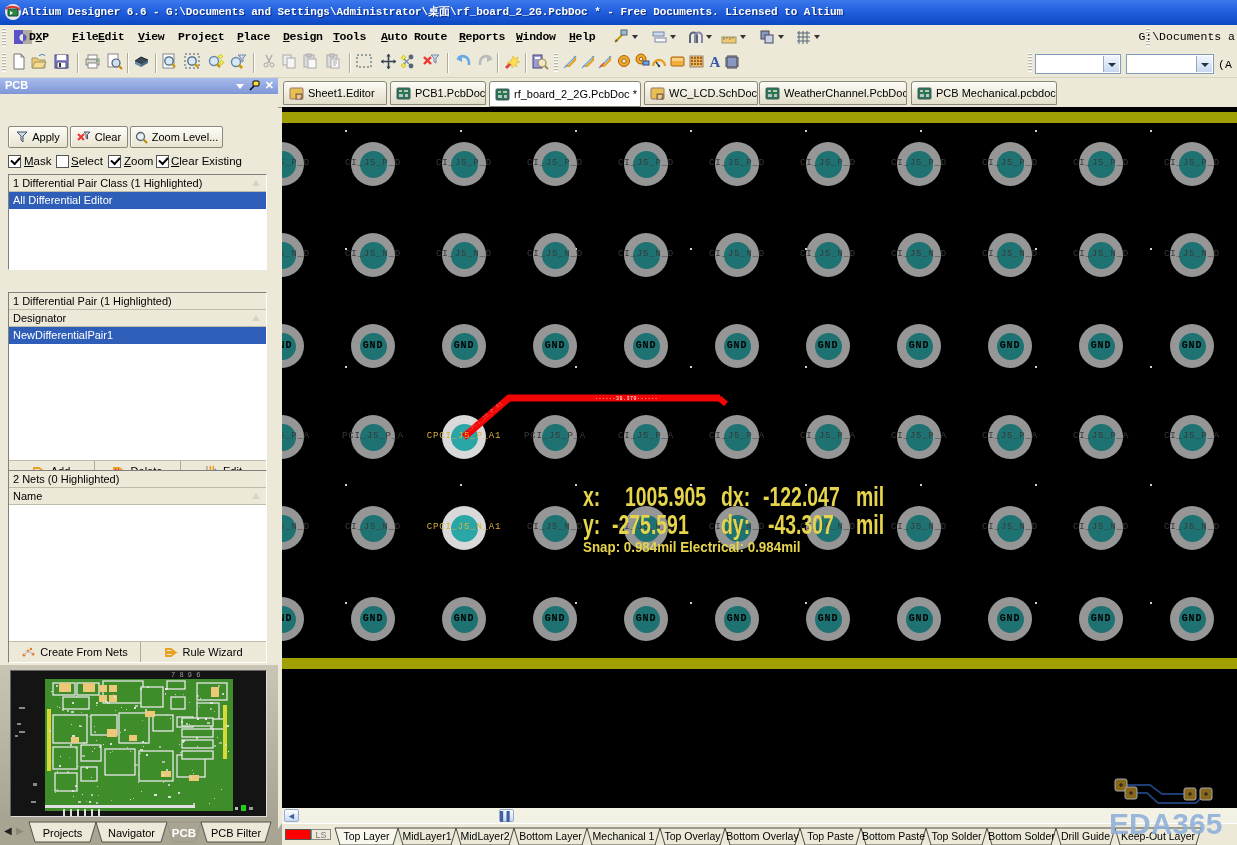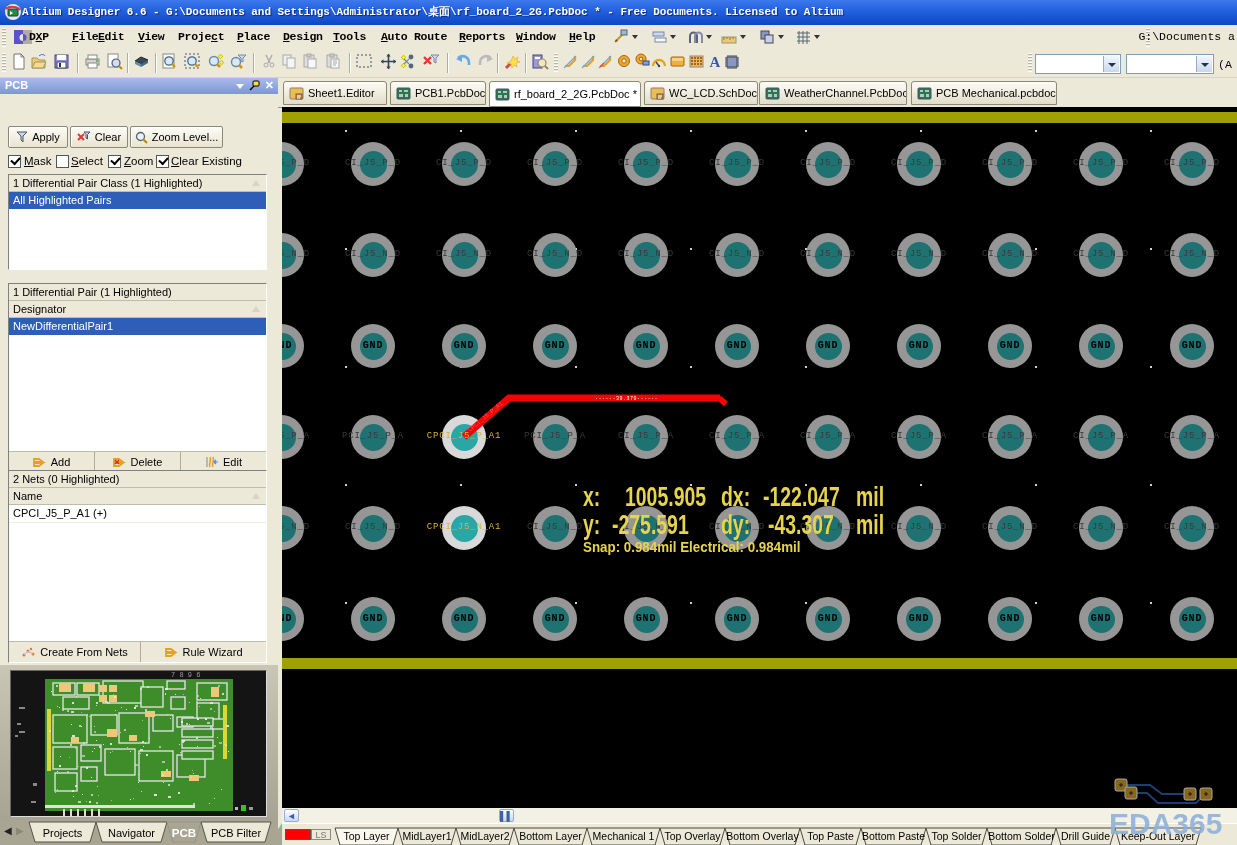--- a/index.html
+++ b/index.html
@@ -747,23 +747,23 @@
  <div class="cb ck" style="left:8px;top:77px"></div>
     <span class="cblab" style="left:24px;top:77px"><u>M</u>ask</span>
  <div class="cb" style="left:56px;top:77px"></div>
     <span class="cblab" style="left:71px;top:77px"><u>S</u>elect</span>
  <div class="cb ck" style="left:108px;top:77px"></div>
     <span class="cblab" style="left:124px;top:77px"><u>Z</u>oom</span>
  <div class="cb ck" style="left:156px;top:77px"></div>
     <span class="cblab" style="left:171px;top:77px"><u>C</u>lear Existing</span>
  <div class="lbox" style="top:96px;height:96px">
    <div class="lhead">1 Differential Pair Class (1 Highlighted)<span class="tri"></span></div>
-   <div class="lsel">All Highlighted Pairs</div>
+   <div class="lsel">All Differential Editor</div>
  </div>
- <div class="lbox" style="top:205px;height:190px">
+ <div class="lbox" style="top:214px;height:190px">
    <div class="lhead">1 Differential Pair (1 Highlighted)</div>
    <div class="lhead">Designator<span class="tri"></span></div>
    <div class="lsel">NewDifferentialPair1</div>
    <div style="position:absolute;left:0;bottom:0;width:100%;height:21px;background:#ece9d8;border-top:1px solid #c0bcaa;display:flex">
      <div style="flex:1;border-right:1px solid #b0ac98;display:flex;align-items:center;justify-content:center;gap:4px;font-size:11px"><svg width="14" height="11" viewBox="0 0 14 11">
             <path d="M1 2h5l4 3H1zM1 9h5l4-3H1z" fill="none" stroke="#e8a020" stroke-width="1.8"></path>
           </svg>Add</div>
      <div style="flex:1;border-right:1px solid #b0ac98;display:flex;align-items:center;justify-content:center;gap:4px;font-size:11px"><svg width="14" height="11" viewBox="0 0 14 11">
             <path d="M1 2h5l4 3H1zM1 9h5l4-3H1z" fill="none" stroke="#e8a020" stroke-width="1.8"></path>
             <path d="M2 3l4 4M6 3L2 7" stroke="#d22" stroke-width="1.3"></path>
@@ -771,21 +771,20 @@
      <div style="flex:1;display:flex;align-items:center;justify-content:center;gap:4px;font-size:11px"><svg width="14" height="12" viewBox="0 0 14 12">
             <path d="M2 1v10" stroke="#888"></path>
             <path d="M5 1c2 3-2 7 0 10M8 1c2 3-2 7 0 10" stroke="#e8a020" stroke-width="1.6" fill="none"></path>
             <path d="M13 6h-4M9 6l2-2M9 6l2 2" stroke="#48f" stroke-width="1.2" fill="none"></path>
           </svg>Edit</div>
    </div>
  </div>
  <div class="lbox" style="top:392px;height:193px">
    <div class="lhead">2 Nets (0 Highlighted)</div>
    <div class="lhead">Name<span class="tri"></span></div>
-   <div class="lrow">CPCI_J5_P_A1 (+)</div>
    <div style="position:absolute;left:0;bottom:0;width:100%;height:21px;background:#ece9d8;border-top:1px solid #c0bcaa;display:flex">
      <div style="flex:1.05;border-right:1px solid #b0ac98;display:flex;align-items:center;justify-content:center;gap:4px;font-size:11px"><svg width="15" height="11" viewBox="0 0 15 11">
             <g fill="#e87820">
               <circle cx="3" cy="8" r="1.5"></circle>
               <circle cx="7" cy="4" r="1.5"></circle>
               <circle cx="12" cy="7" r="1.5"></circle>
               <circle cx="10" cy="2" r="1.2"></circle>
             </g>
             <path d="M3 8L7 4l5 3" stroke="#b8b8c8" fill="none"></path>
           </svg>Create From Nets</div>

